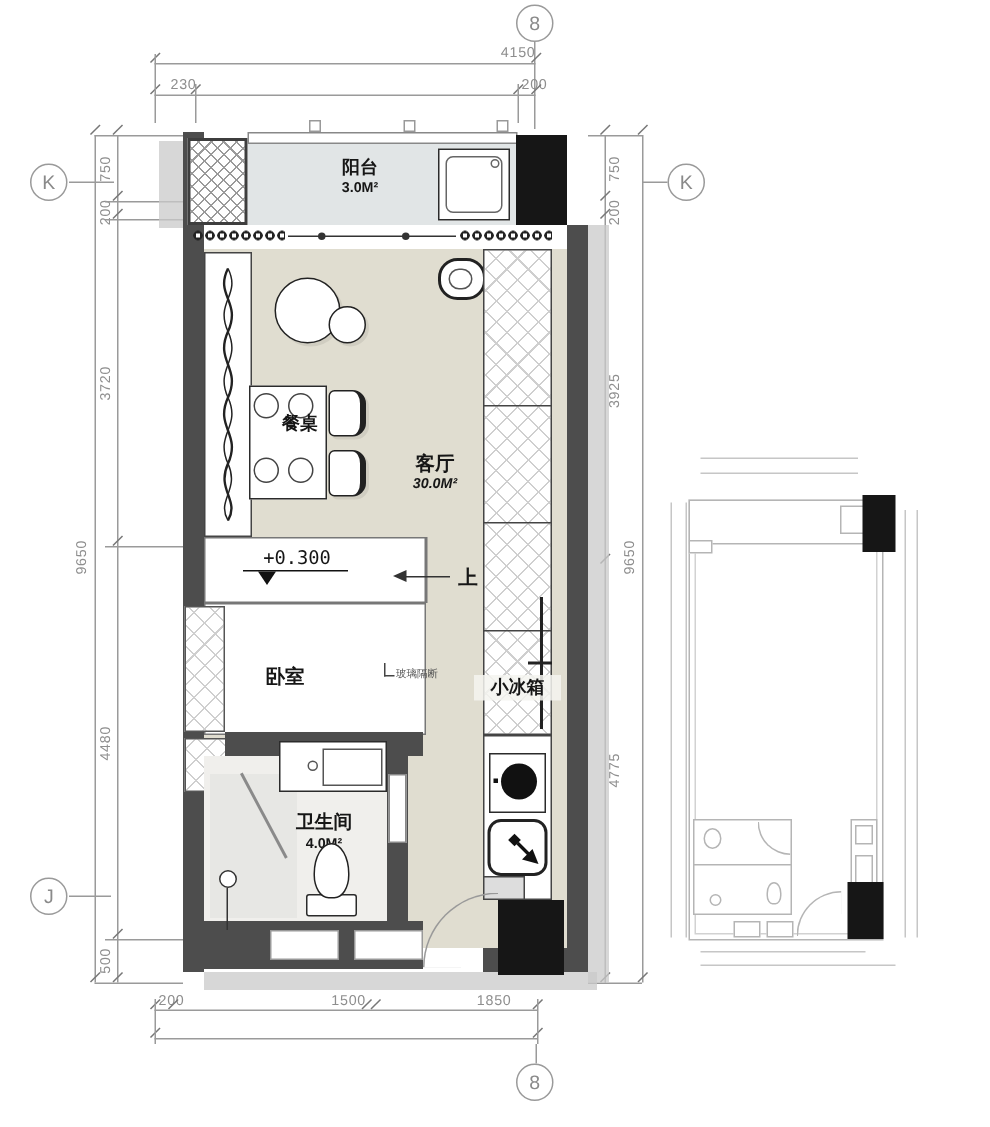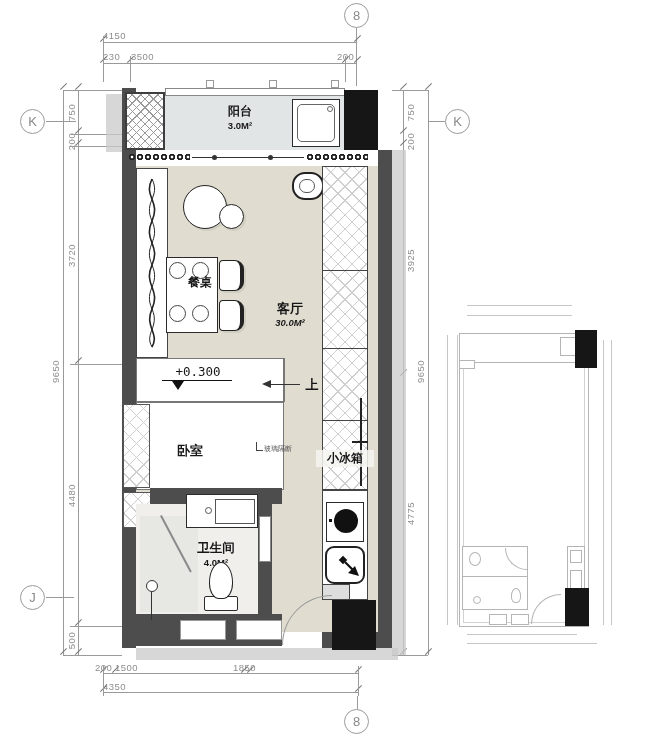--- a/index.html
+++ b/index.html
@@ -2,21 +2,21 @@
 <html style="--wall: #4d4d4d; --column: #161616; --floor: #e0ddd0; --balcony_floor: #e1e5e6; --bath_floor: #f0efec; --shower_floor: #e7e7e4; --dim_text: #8e8e8e; --dim_line: #9a9a9a; --shadow: #c9c9c9; --stroke: #2b2b2b; --mini_stroke: #b5b5b5;"><head>
 <meta charset="utf-8">
 <style>
   html,body{margin:0;padding:0;background:#fff;}
   body{font-family:"Liberation Sans","DejaVu Sans",sans-serif;}
   #canvas{position:relative;width:660px;height:751px;background:#fff;overflow:hidden;}
   
   .lh{position:absolute;height:0;border-top:1px solid var(--dim_line);}
   .lv{position:absolute;width:0;border-left:1px solid var(--dim_line);}
   .tk{position:absolute;width:9px;height:0;border-top:1.3px solid #777;transform:rotate(-45deg);}
-  .dl{position:absolute;font-size:9.5px;color:var(--dim_text);text-align:left;letter-spacing:.5px;white-space:nowrap;}
+  .dl{position:absolute;font-size:9.5px;color:var(--dim_text);text-align:right;letter-spacing:.5px;white-space:nowrap;}
   .dlv{position:absolute;font-size:9.5px;color:var(--dim_text);text-align:center;letter-spacing:.5px;white-space:nowrap;width:36px;transform:rotate(-90deg);}
   .bub{position:absolute;width:25px;height:25px;border:1.3px solid #9a9a9a;border-radius:50%;color:#8a8a8a;font-size:13px;display:flex;align-items:center;justify-content:center;background:#fff;box-sizing:border-box;}
   
   .wall{position:absolute;background:var(--wall);}
   .col{position:absolute;background:var(--column);}
   .shadow{position:absolute;background:var(--shadow);opacity:.75;}
   .wbox{position:absolute;background:#fff;border:1.3px solid var(--stroke);box-sizing:border-box;}
   .thin{position:absolute;background:#fff;border:1px solid #555;box-sizing:border-box;}
   .xhatch{background-image:repeating-linear-gradient(45deg,transparent 0 9px,#cfcfcf 9px 10px),repeating-linear-gradient(-45deg,transparent 0 9px,#cfcfcf 9px 10px);}
   .xhatch2{background-image:repeating-linear-gradient(45deg,transparent 0 5px,#9a9a9a 5px 6px),repeating-linear-gradient(-45deg,transparent 0 5px,#9a9a9a 5px 6px);}
@@ -40,21 +40,20 @@
 
   <div class="bub" style="left:344px;top:3px;">
       <span>8</span>
     </div>
   <div class="lv" style="left:356px;top:28px;height:58px;"></div>
   <div class="dl" style="left:103px;top:30px;width:254px;">4150</div>
   <div class="lh" style="left:103px;top:42px;width:254px;"></div>
   <i class="tk" style="left:99px;top:38px;"></i>
   <i class="tk" style="left:353px;top:38px;"></i>
   <div class="dl" style="left:103px;top:51px;width:28px;">230</div>
-  <div class="dl" style="left:131px;top:51px;width:214px;">3500</div>
   <div class="dl" style="left:337px;top:51px;width:28px;">200</div>
   <div class="lh" style="left:103px;top:63px;width:254px;"></div>
   <i class="tk" style="left:99px;top:59px;"></i>
   <i class="tk" style="left:126px;top:59px;"></i>
   <i class="tk" style="left:341px;top:59px;"></i>
   <i class="tk" style="left:353px;top:59px;"></i>
   <div class="lv" style="left:103px;top:36px;height:46px;"></div>
   <div class="lv" style="left:130px;top:56px;height:26px;"></div>
   <div class="lv" style="left:345px;top:56px;height:26px;"></div>
 
@@ -112,21 +111,20 @@
 
   <div class="dl" style="left:95px;top:662px;width:28px;">200</div>
   <div class="dl" style="left:115px;top:662px;width:129px;">1500</div>
   <div class="dl" style="left:233px;top:662px;width:108px;">1850</div>
   <div class="lh" style="left:103px;top:673px;width:255px;"></div>
   <i class="tk" style="left:99px;top:669px;"></i>
   <i class="tk" style="left:111px;top:669px;"></i>
   <i class="tk" style="left:240px;top:669px;"></i>
   <i class="tk" style="left:246px;top:669px;"></i>
   <i class="tk" style="left:354px;top:669px;"></i>
-  <div class="dl" style="left:103px;top:681px;width:255px;">4350</div>
   <div class="lh" style="left:103px;top:692px;width:255px;"></div>
   <i class="tk" style="left:99px;top:688px;"></i>
   <i class="tk" style="left:354px;top:688px;"></i>
   <div class="lv" style="left:103px;top:666px;height:30px;"></div>
   <div class="lv" style="left:358px;top:666px;height:30px;"></div>
   <div class="lv" style="left:357px;top:696px;height:13px;"></div>
   <div class="bub" style="left:344px;top:709px;">
       <span>8</span>
     </div>
 

